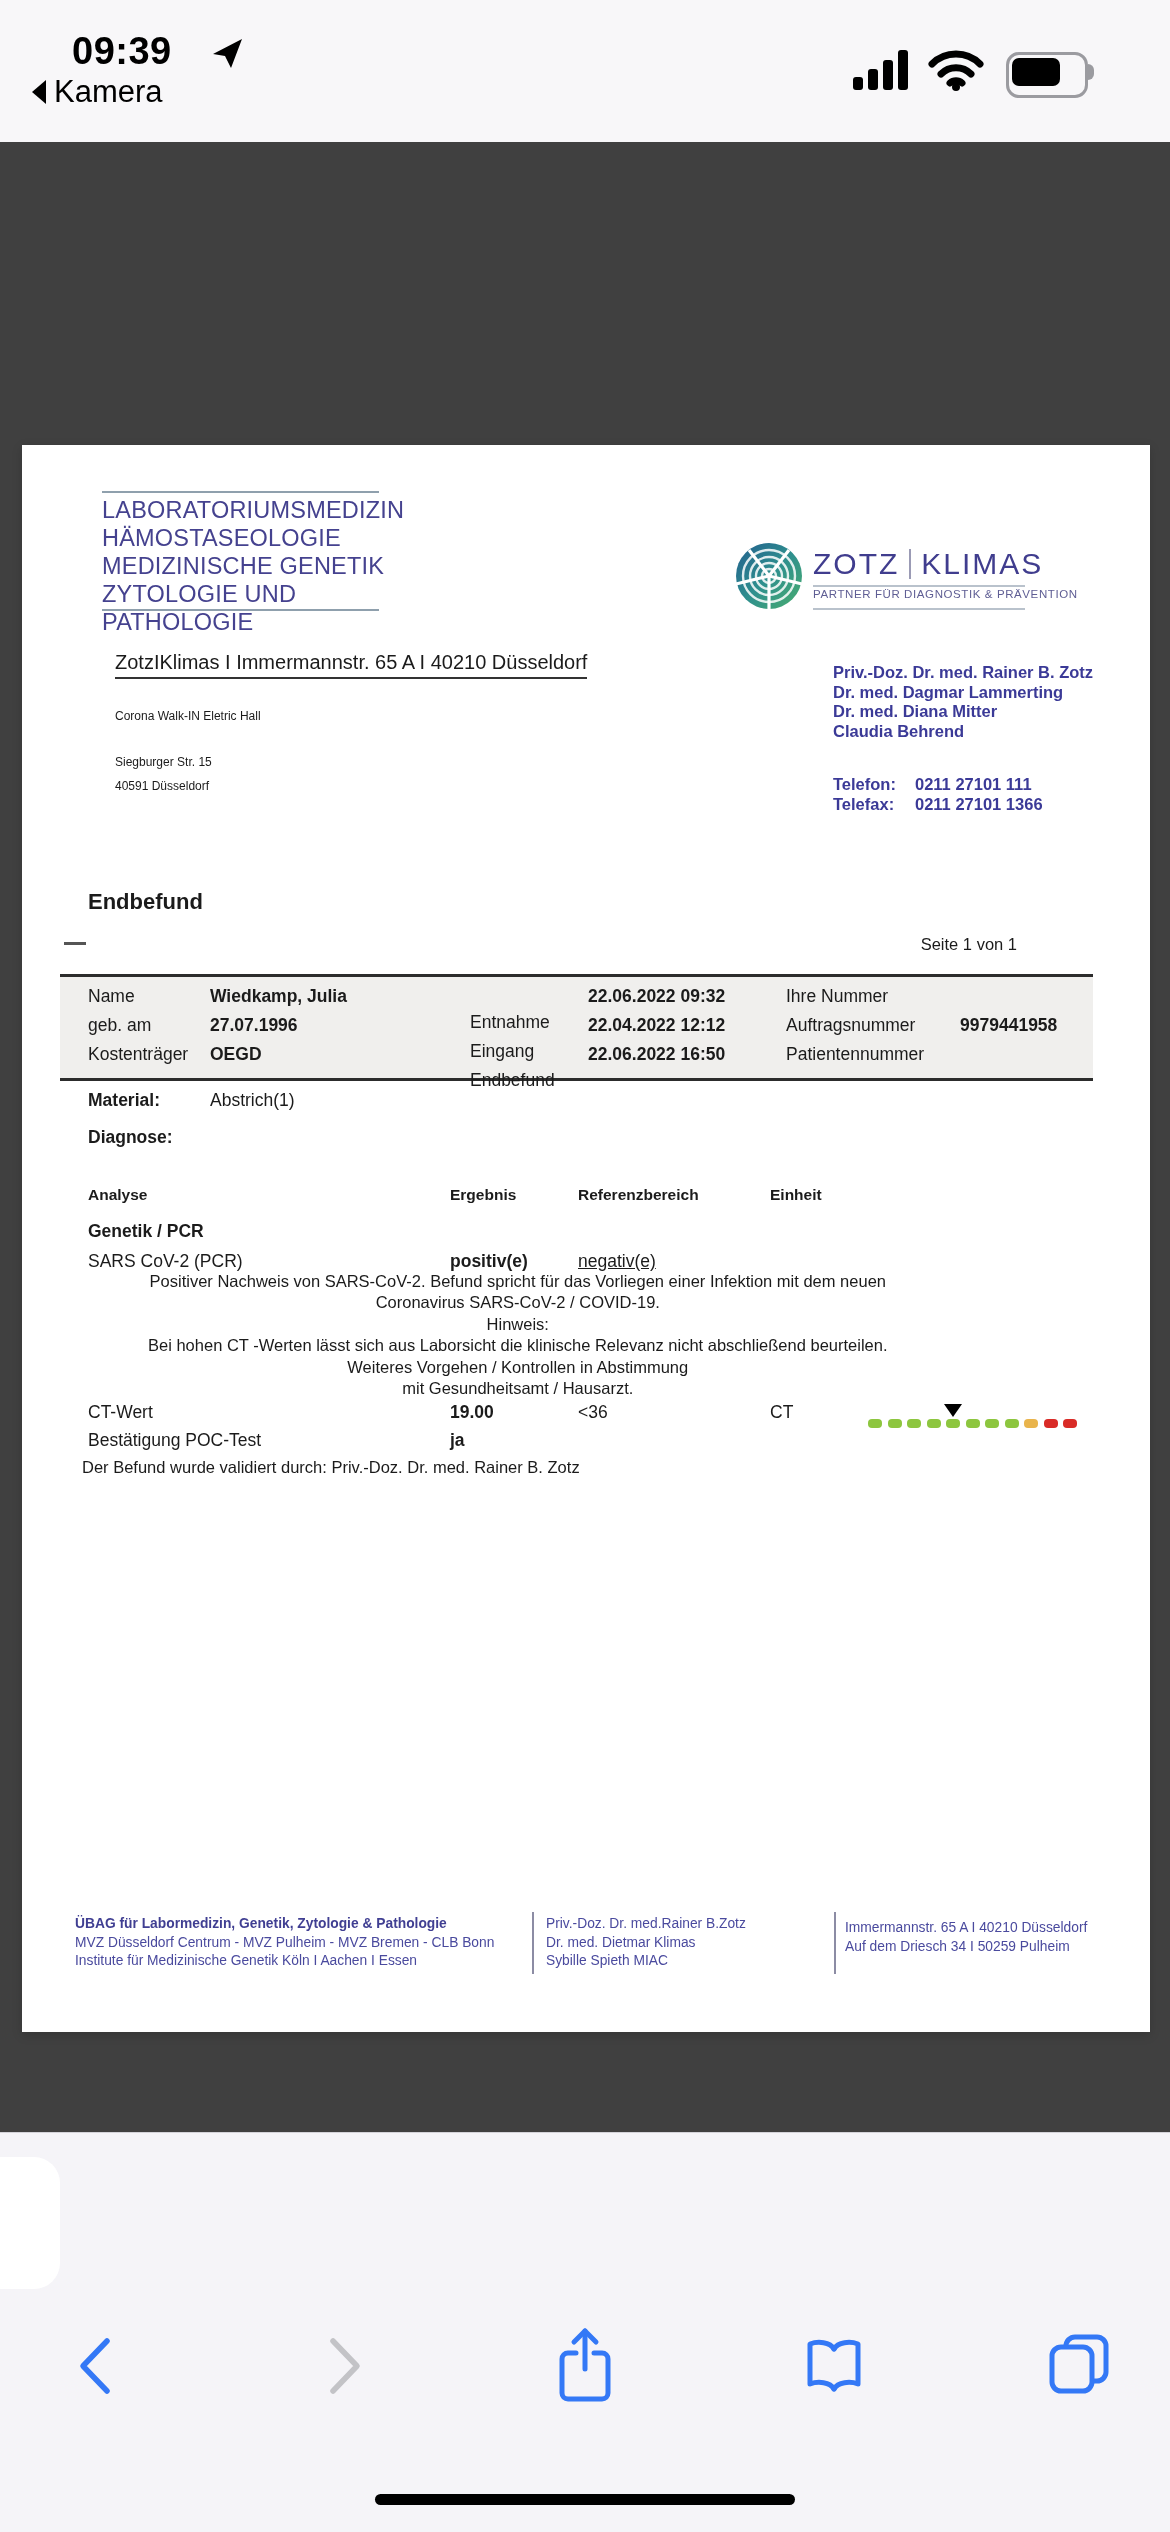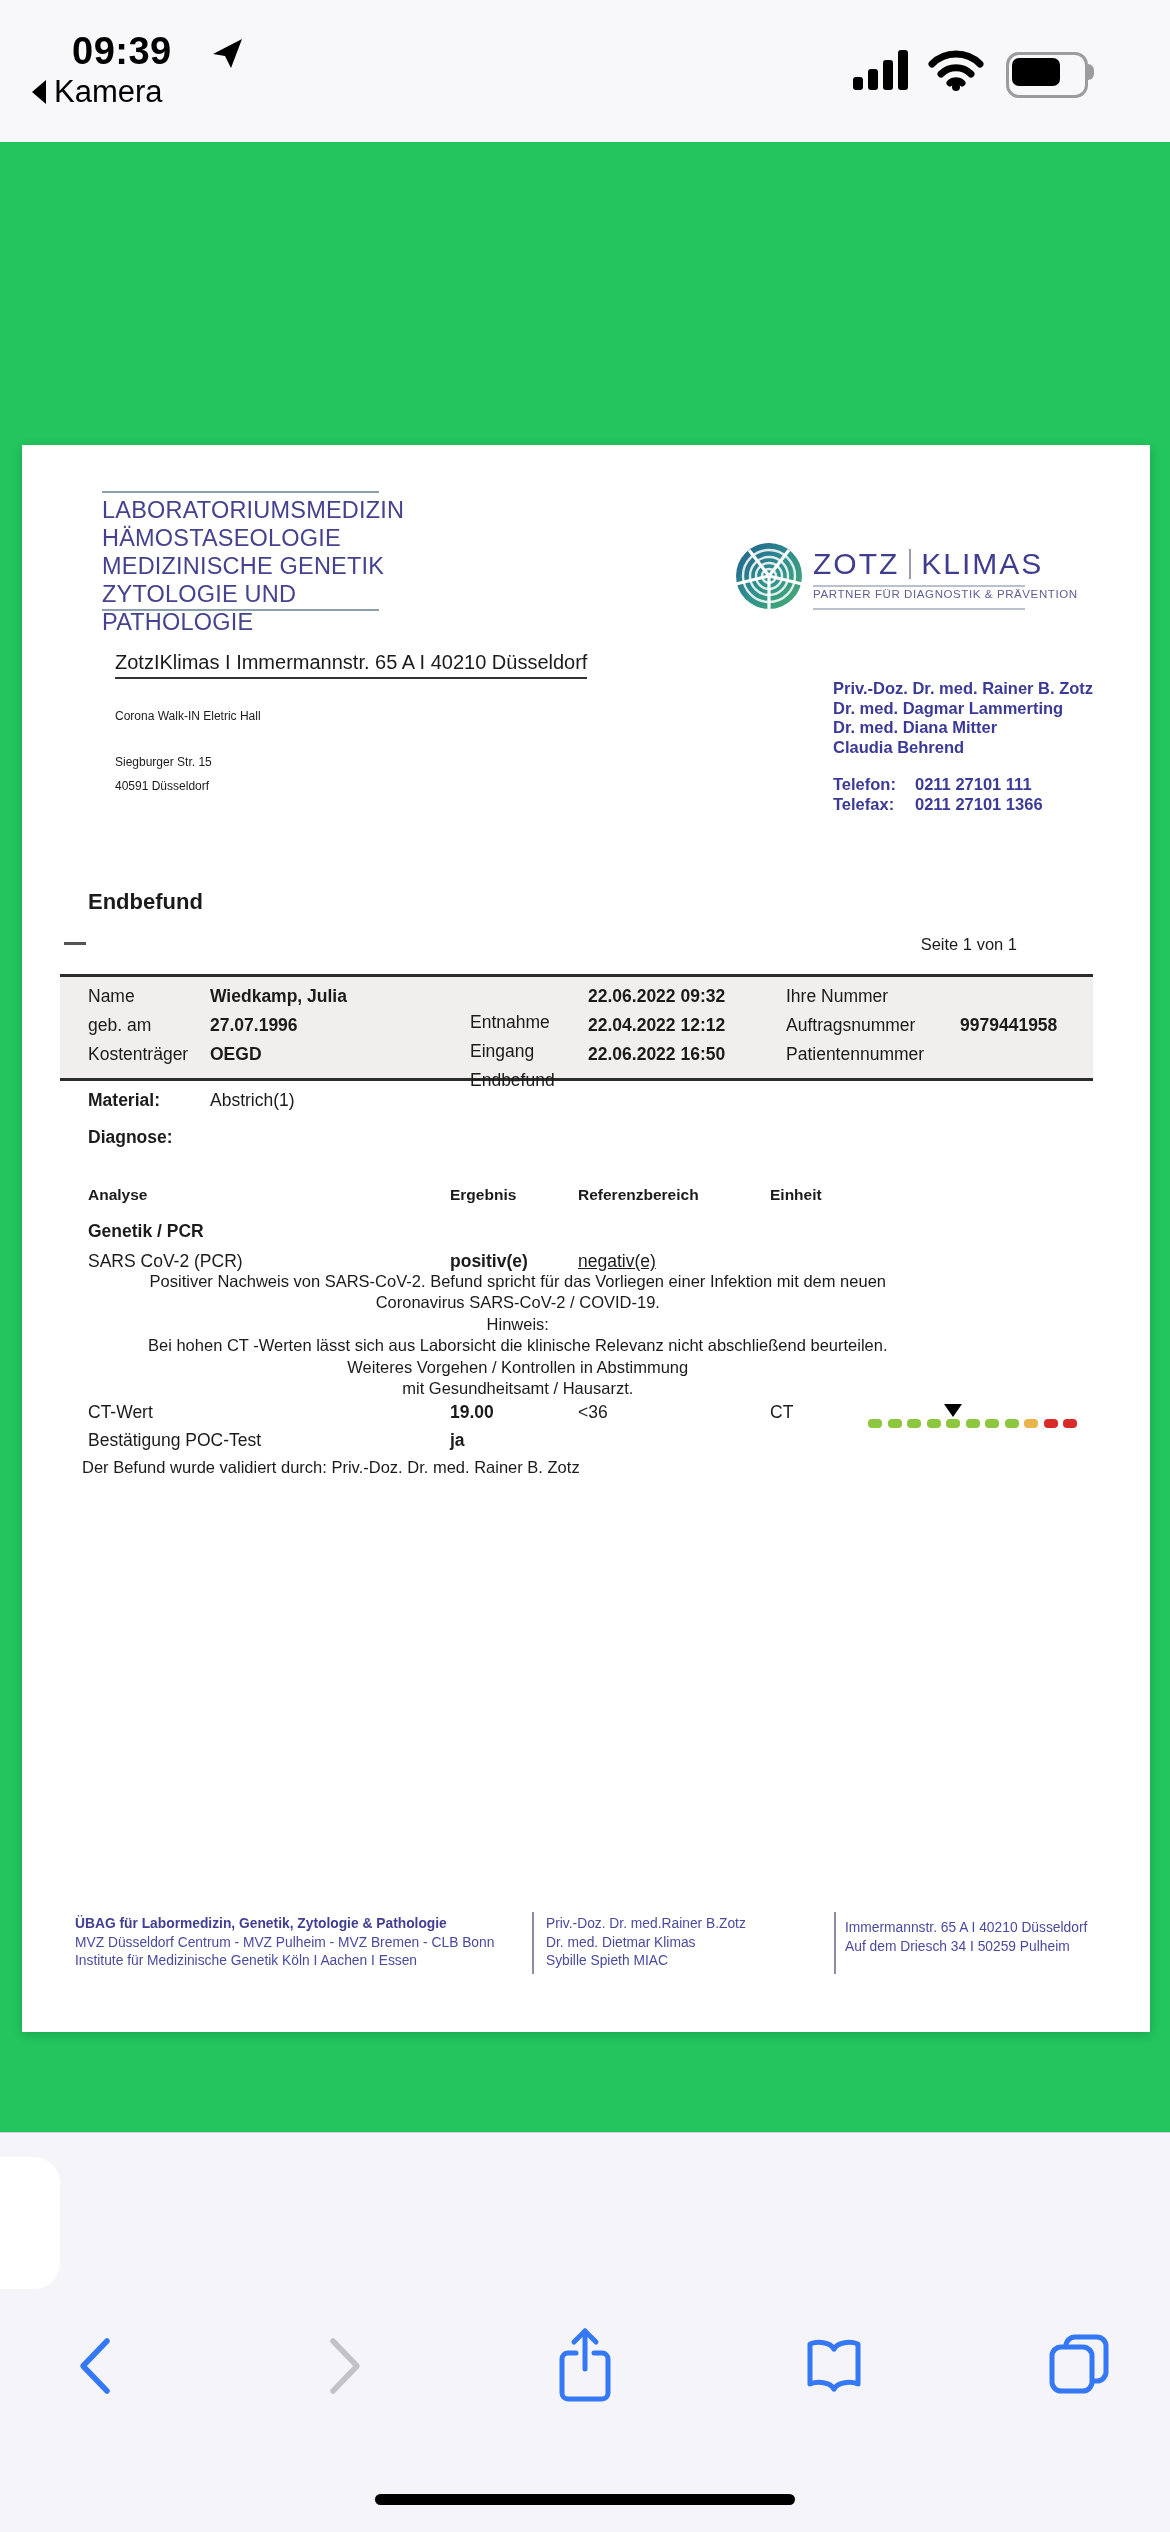--- a/index.html
+++ b/index.html
@@ -11,35 +11,35 @@
   .statusbar{left:0;top:0;width:1170px;height:142px;background:#f8f7f9;}
   .time{left:72px;top:30px;font-size:38px;font-weight:700;color:#000;letter-spacing:.5px;}
   .backapp{left:30px;top:74px;height:36px;display:flex;align-items:center;gap:8px;color:#000;}
   .backapp .lbl{font-size:31px;}
   .sigbars{left:853px;top:48px;width:62px;height:42px;}
   .sigbars i{position:absolute;bottom:0;width:10px;background:#000;border-radius:3px;}
   .battery-body{left:1006px;top:52px;width:76px;height:40px;border:3.5px solid #9b9ba0;border-radius:13px;}
   .battery-fill{left:1012px;top:58px;width:48px;height:28px;background:#000;border-radius:7px;}
   .battery-tip{left:1088px;top:64px;width:6px;height:16px;background:#9b9ba0;border-radius:0 6px 6px 0;}
   
-  .pdfarea{left:0;top:142px;width:1170px;height:1990px;background:#22c55e;}
+  .pdfarea{left:0;top:142px;width:1170px;height:1990px;background:#404040;}
   .doc{left:22px;top:303px;width:1128px;height:1587px;background:#fff;
        box-shadow:0 3px 10px rgba(0,0,0,.16);color:#1b1b1b;}
   .rule{background:#8fa0ad;height:2px;}
   .letterhead{left:80px;top:51px;width:330px;font-size:23.5px;line-height:28px;
               color:#45428f;letter-spacing:.2px;}
   .brandrow{left:791px;top:102px;display:flex;align-items:center;gap:10px;color:#403d8e;}
   .brandrow .z{font-size:30px;letter-spacing:2px;}
   .brandrow .div{width:2px;height:30px;background:#9b9bb5;}
   .tagline{left:791px;top:143px;font-size:11.5px;letter-spacing:.6px;color:#5f5e94;}
   .brule{background:#b9c2cc;height:2px;}
   .sender{left:93px;top:206px;font-size:20px;}
   .sender span{border-bottom:2px solid #333;padding-bottom:4px;}
   .addr{font-size:12px;color:#1b1b1b;}
-  .doctors{left:811px;top:234px;font-size:16.5px;font-weight:700;line-height:19.5px;color:#3b3a97;}
+  .doctors{left:811px;top:218px;font-size:16.5px;font-weight:700;line-height:19.5px;color:#3b3a97;}
   .contact{left:811px;top:330px;font-size:16.5px;font-weight:700;line-height:19.5px;color:#3b3a97;}
   .contact .l{display:inline-block;width:82px;}
   .title{left:66px;top:444px;font-size:22px;font-weight:700;}
   .folddash{left:42px;top:497px;width:22px;height:2.5px;background:#555;}
   .pageinfo{left:795px;top:490px;width:200px;text-align:right;font-size:16.5px;}
   .ptable{left:38px;top:529px;width:1033px;height:101px;background:#f0efed;
           border-top:3px solid #2c2c2c;border-bottom:3px solid #2c2c2c;}
   .ptable span{position:absolute;font-size:17.5px;white-space:nowrap;}
   .ptable .r0{top:9px;} .ptable .r1{top:38px;} .ptable .r2{top:67px;}
   .c0{left:28px;} .c1{left:150px;font-weight:700;} .c2{left:410px;margin-top:26px;}

